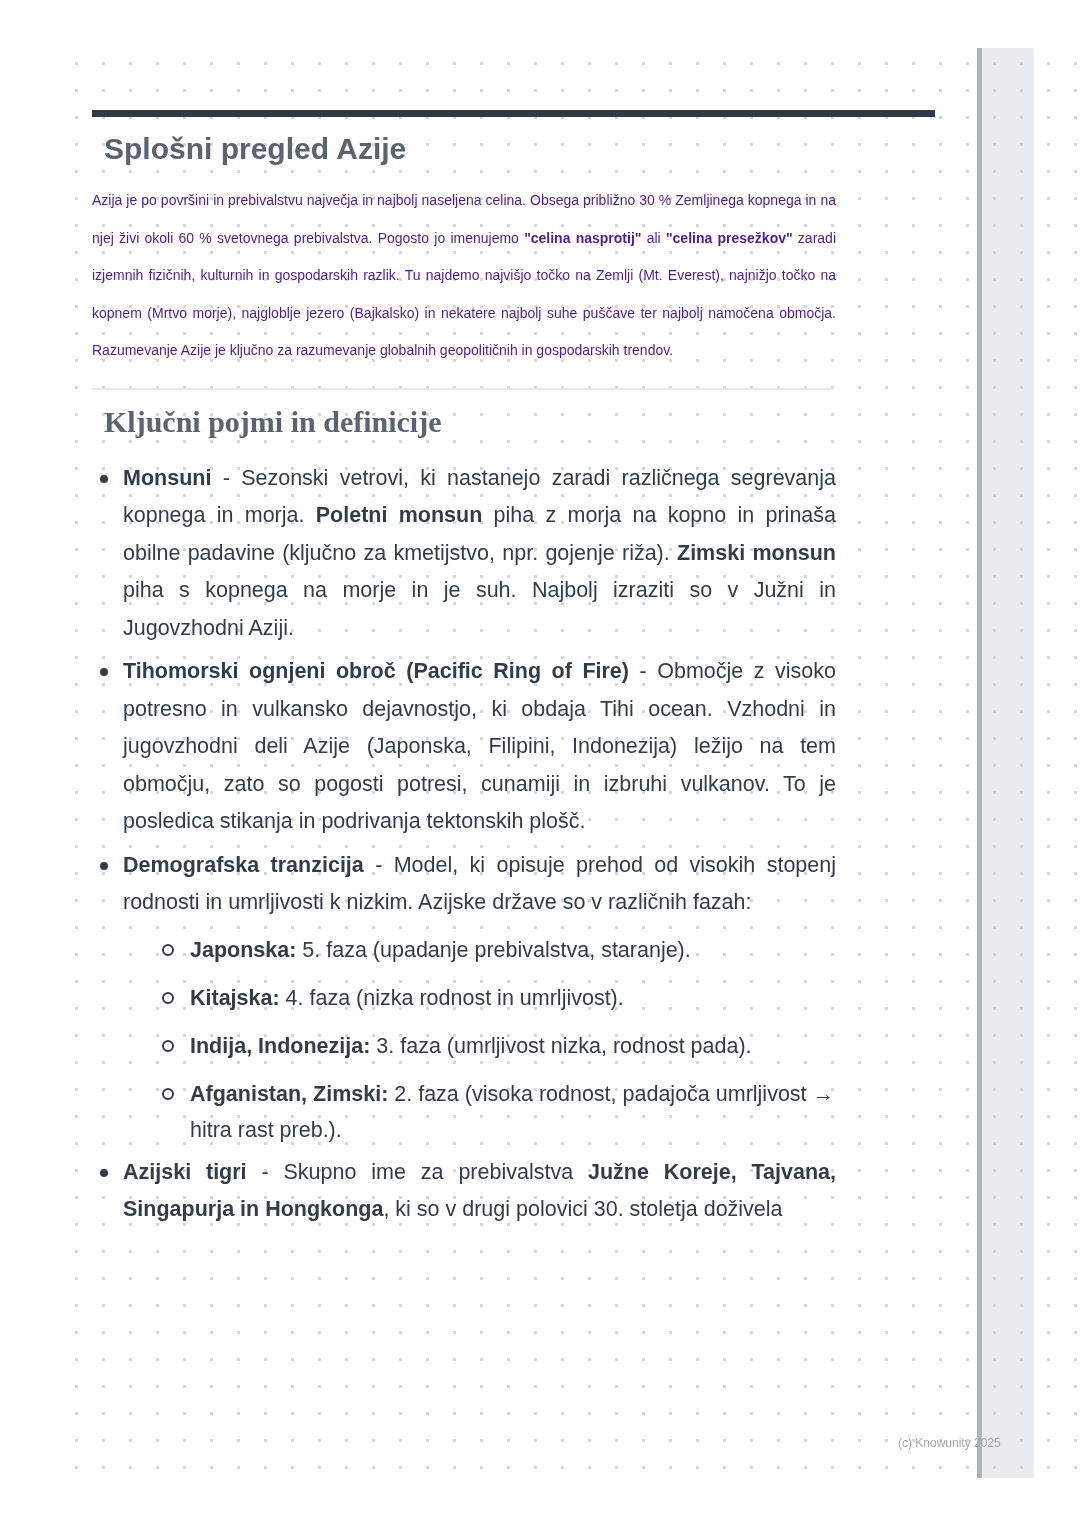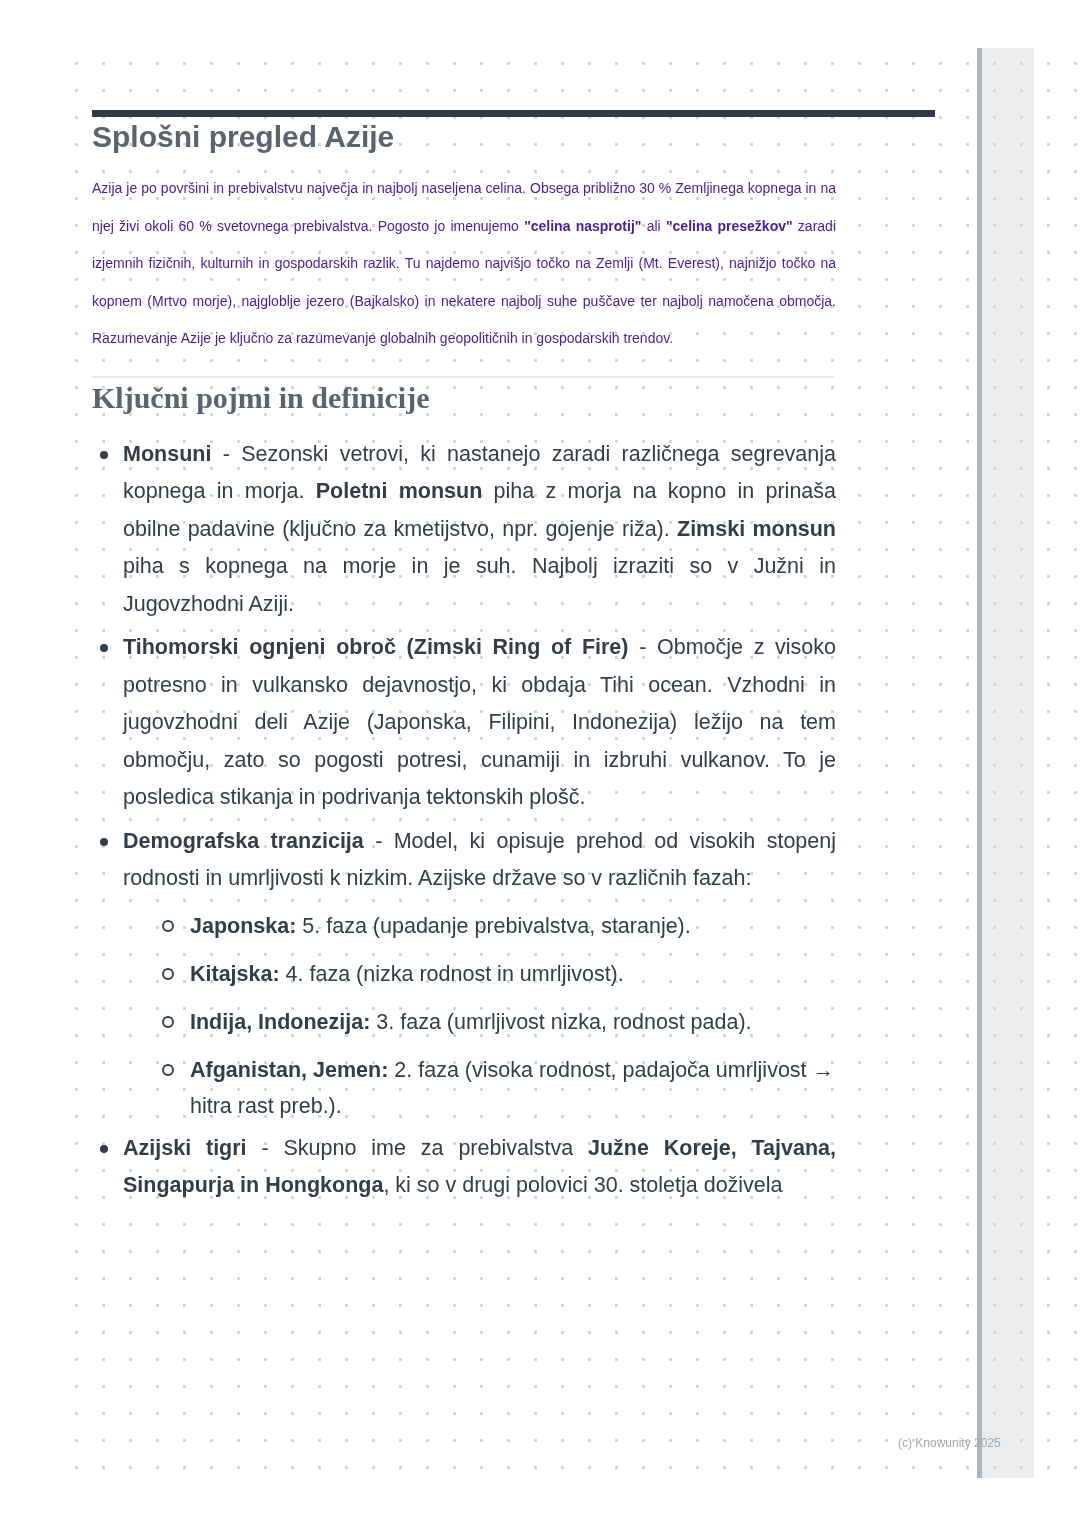--- a/index.html
+++ b/index.html
@@ -49,21 +49,21 @@
     font-weight: 700;
     letter-spacing: -1px;
     color: #35404e;
   }
   .title-rule {
     width: 843px; height: 7px;
     background: #2f3a48;
     margin-top: 24px;
   }
   h2.sec-heading {
-    margin: 0;
+    margin: 12px;
     font-size: 30px;
     line-height: 40px;
     font-weight: 700;
     color: #5a6470;
   }
   .h2-overview { margin-top: 46px; }
   .h2-terms   { margin-top: 41px; font-family: Liberation Serif, serif; }
 
   .para {
     margin: 13px 0 0 0;
@@ -150,42 +150,42 @@
 
     <ul class="blist">
 
       <li>
         <span class="m1"></span>
         <div><span class="b">Monsuni</span><span> - Sezonski vetrovi, ki nastanejo zaradi različnega segrevanja kopnega in morja. </span><span class="b">Poletni monsun</span><span> piha z morja na kopno in prinaša obilne padavine (ključno za kmetijstvo, npr. gojenje riža). </span><span class="b">Zimski monsun</span><span> piha s kopnega na morje in je suh. Najbolj izraziti so v Južni in Jugovzhodni Aziji.</span></div>
       </li>
 
       <li>
         <span class="m1"></span>
-        <div><span class="b">Tihomorski ognjeni obroč (Zimski Ring of Fire)</span><span> - Območje z visoko potresno in vulkansko dejavnostjo, ki obdaja Tihi ocean. Vzhodni in jugovzhodni deli Azije (Japonska, Filipini, Indonezija) ležijo na tem območju, zato so pogosti potresi, cunamiji in izbruhi vulkanov. To je posledica stikanja in podrivanja tektonskih plošč.</span></div>
+        <div><span class="b">Tihomorski ognjeni obroč (Pacific Ring of Fire)</span><span> - Območje z visoko potresno in vulkansko dejavnostjo, ki obdaja Tihi ocean. Vzhodni in jugovzhodni deli Azije (Japonska, Filipini, Indonezija) ležijo na tem območju, zato so pogosti potresi, cunamiji in izbruhi vulkanov. To je posledica stikanja in podrivanja tektonskih plošč.</span></div>
       </li>
 
       <li>
         <span class="m1"></span>
         <div><span class="b">Demografska tranzicija</span><span> - Model, ki opisuje prehod od visokih stopenj rodnosti in umrljivosti k nizkim. Azijske države so v različnih fazah:</span></div>
         <ul class="slist">
           <li>
             <span class="m2"></span>
             <div><span class="b">Japonska:</span><span> 5. faza (upadanje prebivalstva, staranje).</span></div>
           </li>
           <li>
             <span class="m2"></span>
             <div><span class="b">Kitajska:</span><span> 4. faza (nizka rodnost in umrljivost).</span></div>
           </li>
           <li>
             <span class="m2"></span>
             <div><span class="b">Indija, Indonezija:</span><span> 3. faza (umrljivost nizka, rodnost pada).</span></div>
           </li>
           <li>
             <span class="m2"></span>
-            <div><span class="b">Afganistan, Jemen:</span><span> 2. faza (visoka rodnost, padajoča umrljivost → hitra rast preb.).</span></div>
+            <div><span class="b">Afganistan, Zimski:</span><span> 2. faza (visoka rodnost, padajoča umrljivost → hitra rast preb.).</span></div>
           </li>
         </ul>
       </li>
 
       <li>
         <span class="m1"></span>
         <div><span class="b">Azijski tigri</span><span> - Skupno ime za prebivalstva </span><span class="b">Južne Koreje, Tajvana,</span><span> </span><span class="b">Singapurja in Hongkonga</span><span>, ki so v drugi polovici 30. stoletja doživela</span></div>
       </li>
 
     </ul>

